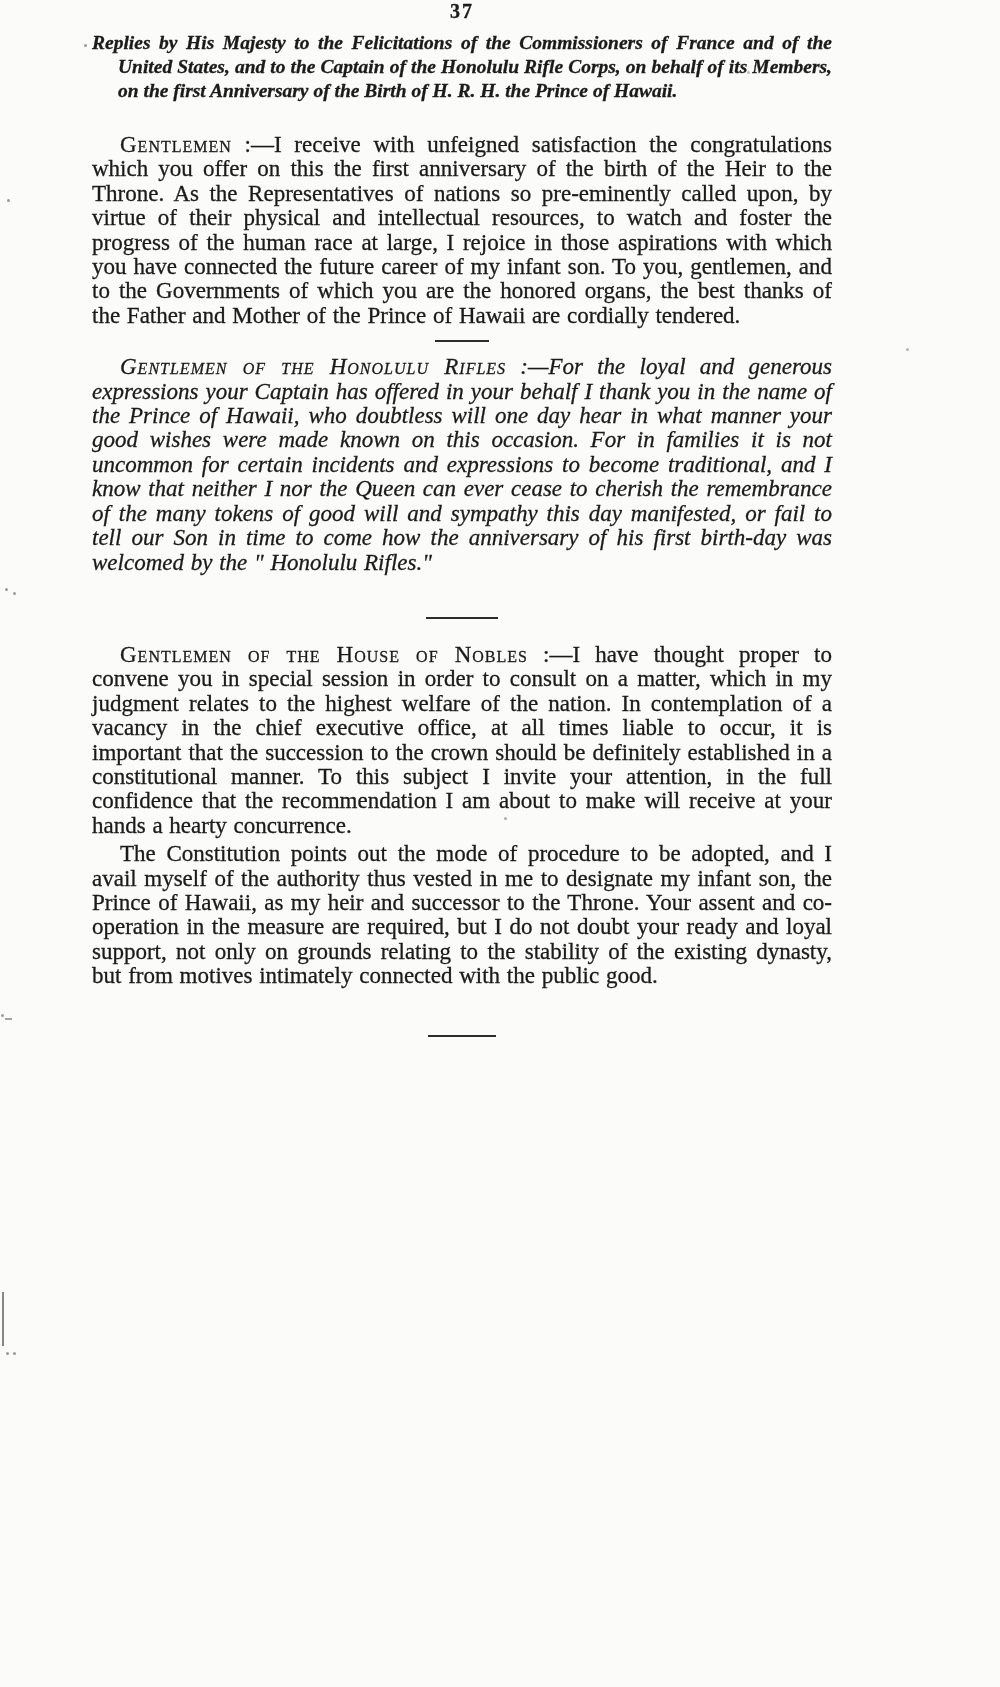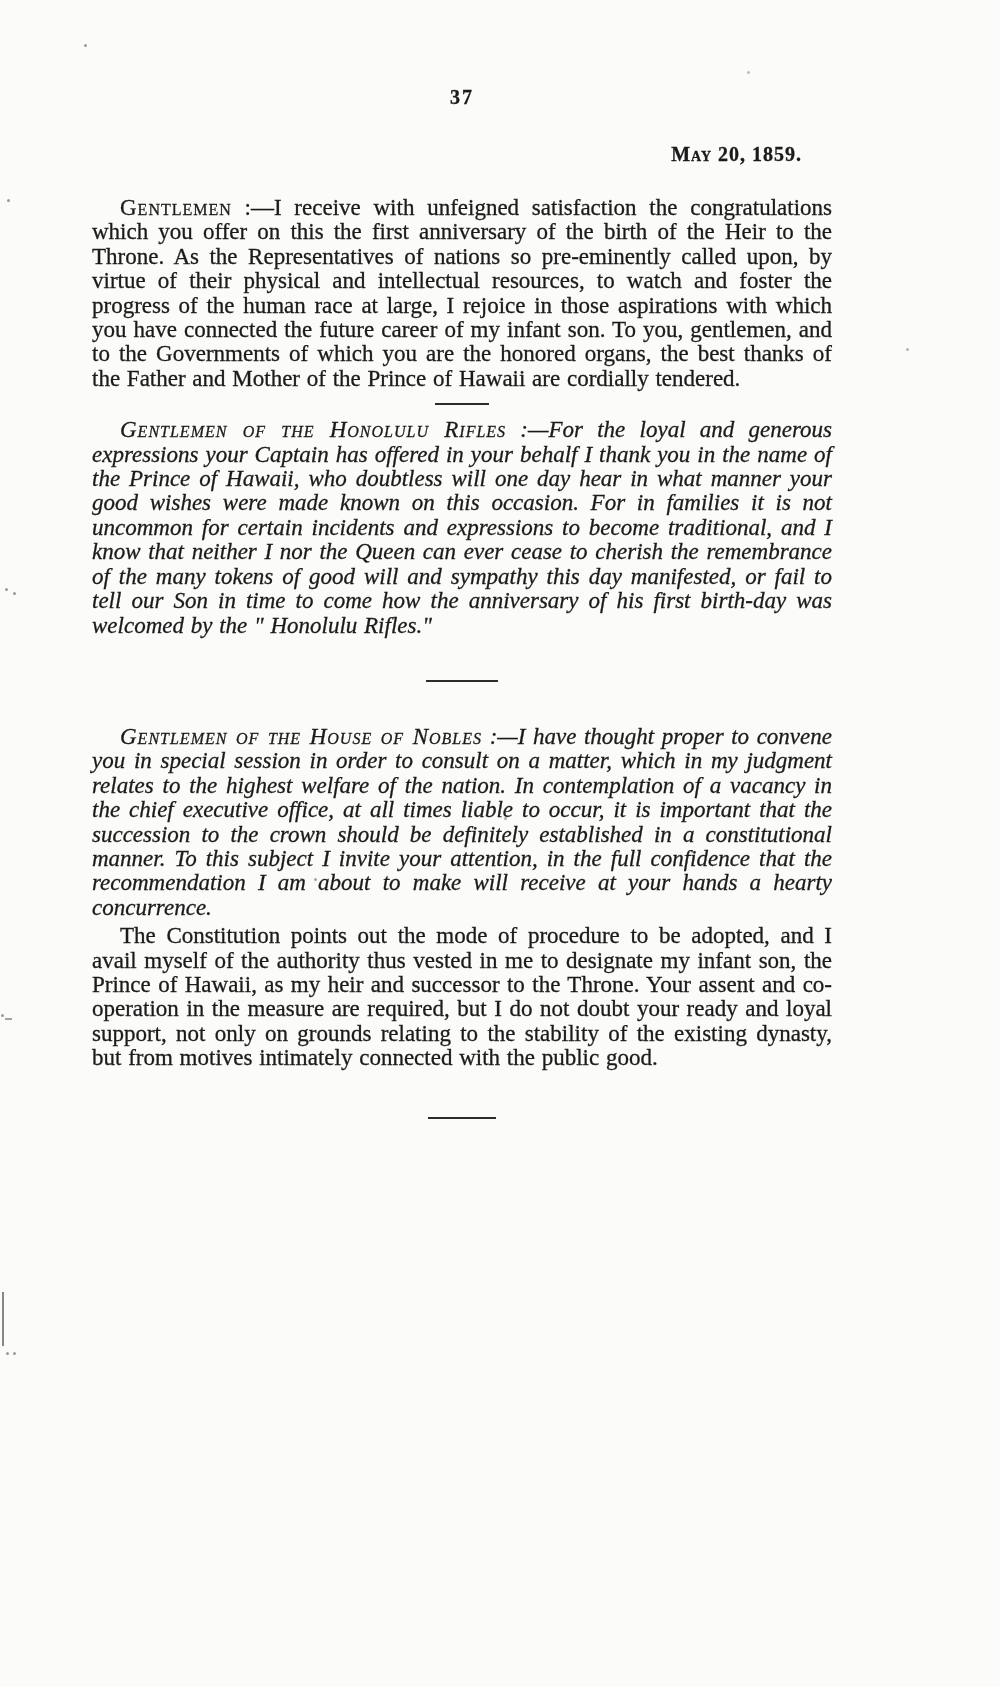--- a/index.html
+++ b/index.html
@@ -13,21 +13,20 @@
     color: #1b1b1b;
     -webkit-text-stroke: 0.3px #1b1b1b;
   }
   .page {
     position: absolute;
     left: 92px;
     top: 0;
     width: 740px;
   }
   .page-number {
-    padding-top: 86px;
     text-align: center;
     font-size: 20px;
     font-weight: bold;
     letter-spacing: 2px;
   }
   .date {
     margin-top: 34px;
     text-align: right;
     padding-right: 30px;
     font-variant: small-caps;
@@ -57,21 +56,21 @@
   .body-para {
     margin: 0;
     font-size: 23px;
     line-height: 24.4px;
     text-align: justify;
     text-indent: 28px;
     word-spacing: 1px;
   }
   .para-1 { margin-top: 30px; }
   .para-2 { margin-top: 13px; font-style: italic; }
-  .para-3 { margin-top: 43px; font-style: italic; }
+  .para-3 { margin-top: 24px; }
   .para-4 { margin-top: 4px; }
   .lead {
     font-variant: small-caps;
     letter-spacing: 1px;
   }
   .divider {
     border: 0;
     border-top: 2px solid #2c2c2c;
     width: 54px;
     margin: 12px auto 10px auto;
@@ -100,22 +99,22 @@
     opacity: 0.6;
   }
 </style>
 </head>
 <body>
 
 <div class="page">
 
   <div class="page-number">37</div>
 
-  <div class="date">May 20, 1859.</div>
 
+  <div class="heading heading-1">Replies by His Majesty to the Felicitations of the Commissioners of France and of the United States, and to the Captain of the Honolulu Rifle Corps, on behalf of its Members, on the first Anniversary of the Birth of H. R. H. the Prince of Hawaii.</div>
 
   <p class="body-para para-1"><span class="lead">Gentlemen</span><span> :—I receive with unfeigned satisfaction the congratulations which you offer on this the first anniversary of the birth of the Heir to the Throne. As the Representatives of nations so pre-eminently called upon, by virtue of their physical and intellectual resources, to watch and foster the progress of the human race at large, I rejoice in those aspirations with which you have connected the future career of my infant son. To you, gentlemen, and to the Governments of which you are the honored organs, the best thanks of the Father and Mother of the Prince of Hawaii are cordially tendered.</span></p>
 
   <hr class="divider divider-1">
 
   <p class="body-para para-2"><span class="lead">Gentlemen of the Honolulu Rifles</span><span> :—For the loyal and generous expressions your Captain has offered in your behalf I thank you in the name of the Prince of Hawaii, who doubtless will one day hear in what manner your good wishes were made known on this occasion. For in families it is not uncommon for certain incidents and expressions to become traditional, and I know that neither I nor the Queen can ever cease to cherish the remembrance of the many tokens of good will and sympathy this day manifested, or fail to tell our Son in time to come how the anniversary of his first birth-day was welcomed by the " Honolulu Rifles."</span></p>
 
   <hr class="divider divider-2">
 
 

